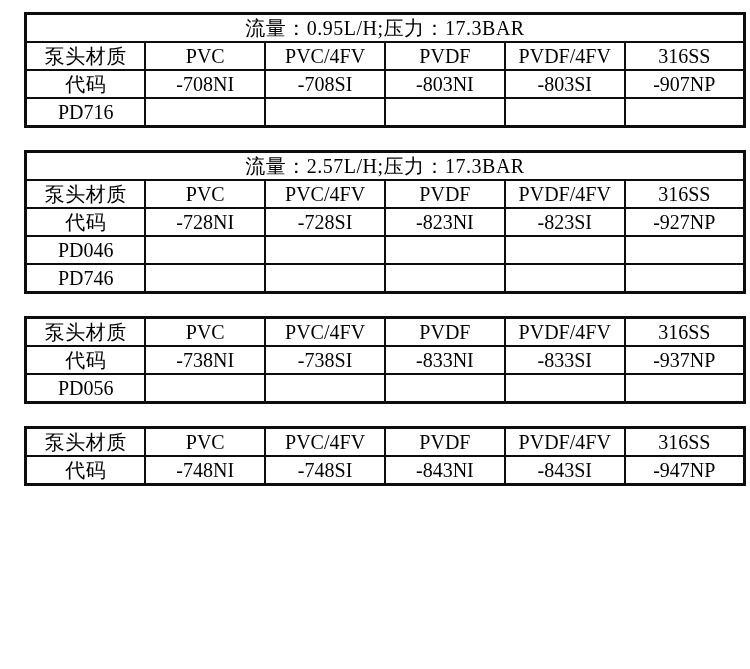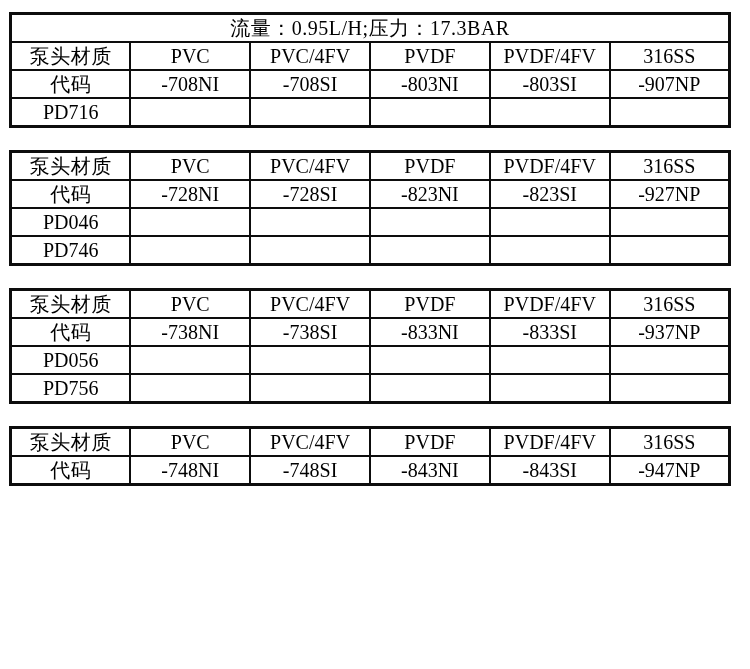--- a/index.html
+++ b/index.html
@@ -8,21 +8,21 @@
     background: #ffffff;
   }
   body {
     width: 750px;
     height: 669px;
     color: #000000;
     font-family: "Liberation Serif", "DejaVu Serif", serif;
     overflow: hidden;
   }
   .page {
-    padding: 12px 14px 0 8px;
+    padding: 12px 14px 0 23px;
   }
   table.spec-table {
     border-collapse: collapse;
     table-layout: fixed;
     width: 722px;
     margin: 0 0 22px 1px;
     border: 3px solid #0d0d0d;
   }
   table.spec-table td {
     border: 2px solid #0d0d0d;
@@ -76,20 +76,23 @@
         <td></td>
         <td></td>
         <td></td>
       </tr>
     </tbody>
   </table>
 
   <table class="spec-table">
     <tbody>
       <tr>
+        <td class="title-cell" colspan="6">流量：2.57L/H;压力：17.3BAR</td>
+      </tr>
+      <tr>
         <td class="label-cell">泵头材质</td>
         <td>PVC</td>
         <td>PVC/4FV</td>
         <td>PVDF</td>
         <td>PVDF/4FV</td>
         <td>316SS</td>
       </tr>
       <tr>
         <td class="label-cell">代码</td>
         <td>-728NI</td>
@@ -136,28 +139,20 @@
         <td>-937NP</td>
       </tr>
       <tr>
         <td>PD056</td>
         <td></td>
         <td></td>
         <td></td>
         <td></td>
         <td></td>
       </tr>
-      <tr>
-        <td>PD756</td>
-        <td></td>
-        <td></td>
-        <td></td>
-        <td></td>
-        <td></td>
-      </tr>
     </tbody>
   </table>
 
   <table class="spec-table">
     <tbody>
       <tr>
         <td class="label-cell">泵头材质</td>
         <td>PVC</td>
         <td>PVC/4FV</td>
         <td>PVDF</td>

